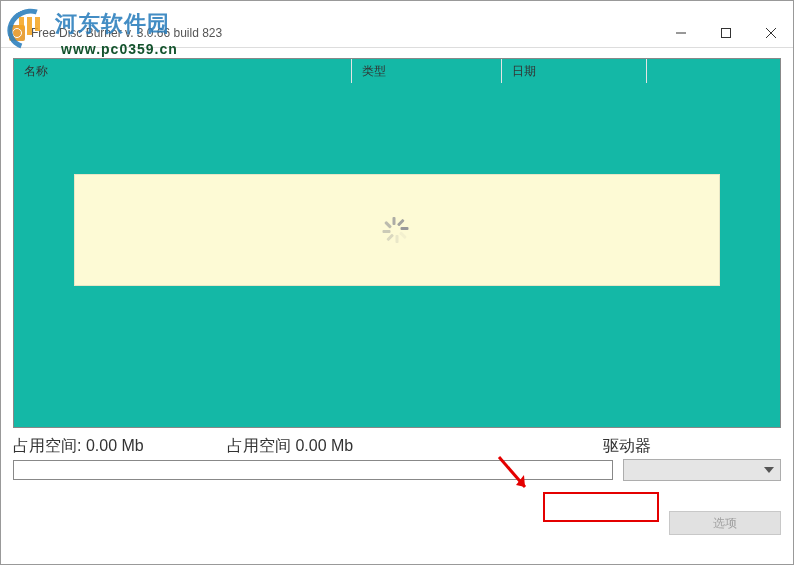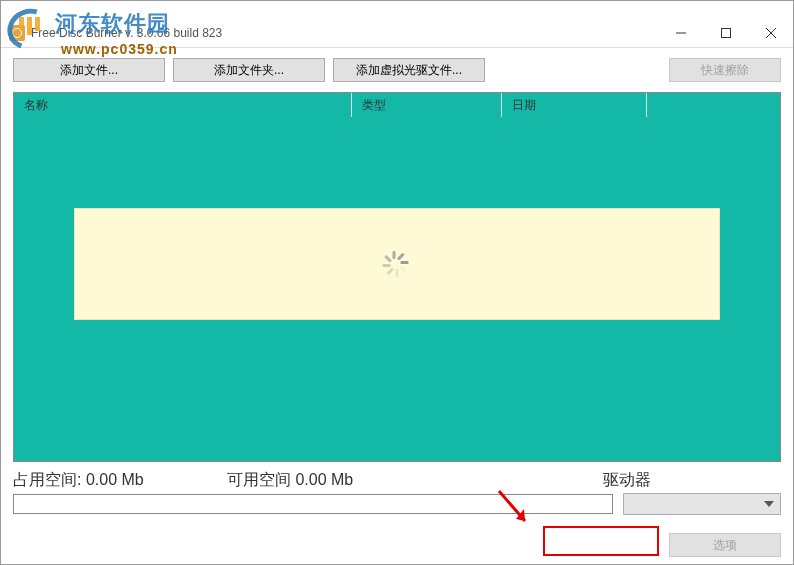--- a/index.html
+++ b/index.html
@@ -13,21 +13,21 @@
 .winbtn { width: 45px; height: 30px; display: flex; align-items: center; justify-content: center; font-size: 14px; color: #333; }
 .winbtn svg { width: 10px; height: 10px; }
 
 .watermark { position: absolute; top: 8px; left: 6px; display: flex; align-items: flex-start; pointer-events: none; z-index: 50; opacity: 0.88; }
 .wm-logo { width: 44px; height: 40px; margin-right: 4px; position: relative; }
 .wm-logo .ring { position:absolute; inset:0; border:5px solid #2a7ebd; border-radius:50%; border-right-color:transparent; border-bottom-color:transparent; transform:rotate(-25deg); }
 .wm-logo .bars { position:absolute; top:8px; left:12px; display:flex; gap:3px; }
 .wm-logo .bars span { width:5px; background:#f5a623; display:block; }
 .wm-logo .bars span:nth-child(1){height:12px} .wm-logo .bars span:nth-child(2){height:18px} .wm-logo .bars span:nth-child(3){height:14px}
 .wm-text { font-size: 22px; font-weight: bold; color: #2a7ebd; letter-spacing: 1px; }
-.wm-url { position: absolute; top: 40px; left: 60px; font-size: 14px; color: #a16207; font-weight: bold; letter-spacing: 1px; }
+.wm-url { position: absolute; top: 40px; left: 60px; font-size: 14px; color: #14532d; font-weight: bold; letter-spacing: 1px; }
 
 .content { padding: 10px 12px 0 12px; }
 .toolbar { display: flex; gap: 8px; margin-bottom: 10px; }
 .btn { background: #e1e1e1; border: 1px solid #adadad; font-size: 12px; height: 24px; display: flex; align-items: center; justify-content: center; cursor: pointer; }
 .btn.w { width: 152px; }
 .btn.disabled { color: #a0a0a0; border-color: #c8c8c8; }
 .toolbar .spacer { flex: 1; }
 .btn.qerase { width: 112px; }
 
 .listbox { border: 1px solid #888; height: 370px; background: #14b8a6; position: relative; }
@@ -53,21 +53,21 @@
 .bottom { padding: 8px 12px 0 12px; }
 .space-row { display: flex; font-size: 16px; color: #333; margin-bottom: 2px; }
 .space-row .lbl1 { width: 214px; }
 .space-row .lbl2 { flex: 1; }
 .space-row .drvlbl { padding-right: 130px; }
 .ctrl-row { display: flex; gap: 10px; align-items: center; }
 .progress { flex: 1; height: 20px; border: 1px solid #888; background: #fff; }
 .drive-select { width: 158px; height: 22px; border: 1px solid #adadad; background: #e5e5e5; display: flex; align-items: center; justify-content: flex-end; padding-right: 6px; }
 .drive-select svg { width:10px; height:6px; }
 
-.action-row { display:flex; justify-content:flex-end; gap:0; padding: 18px 12px 10px 0; position: relative; }
+.action-row { display:flex; justify-content:flex-end; gap:0; padding: 30px 12px 10px 0; position: relative; }
 .action-btn { width: 112px; height: 24px; }
 .hl-box { position:absolute; border:2px solid #e40000; width: 116px; height: 30px; right: 134px; top: 11px; pointer-events:none; }
 .arrow { position:absolute; right: 254px; top: -30px; pointer-events:none; }
 .arrow svg { width: 48px; height: 48px; }
 </style>
 </head>
 <body>
 
 <div class="titlebar">
   <span class="app-icon"></span>
@@ -99,27 +99,20 @@
         <span></span>
         <span></span>
         <span></span>
       </div>
     </div>
   <span class="wm-text">河东软件园</span>
 </div>
 <div class="wm-url">www.pc0359.cn</div>
 
 <div class="content">
-  <div class="toolbar">
-    <div class="btn w">添加文件...</div>
-    <div class="btn w">添加文件夹...</div>
-    <div class="btn w">添加虚拟光驱文件...</div>
-    <div class="spacer"></div>
-    <div class="btn qerase disabled">快速擦除</div>
-  </div>
 
   <div class="listbox">
     <div class="list-header">
       <div class="col col-name">名称</div>
       <div class="col col-type">类型</div>
       <div class="col col-date">日期</div>
     </div>
     <div class="loading-zone">
       <div class="spinner">
           <span></span>
@@ -131,21 +124,21 @@
           <span></span>
           <span></span>
         </div>
     </div>
   </div>
 </div>
 
 <div class="bottom">
   <div class="space-row">
     <span class="lbl1"><span>占用空间:</span> <span>0.00 Mb</span></span>
-    <span class="lbl2"><span>可用空间</span> <span>0.00 Mb</span></span>
+    <span class="lbl2"><span>占用空间</span> <span>0.00 Mb</span></span>
     <span class="drvlbl">驱动器</span>
   </div>
   <div class="ctrl-row">
     <div class="progress"></div>
     <div class="drive-select">
       <svg viewBox="0 0 10 6">
           <path d="M0 0 L5 6 L10 0" fill="#555"></path>
         </svg>
     </div>
   </div>

